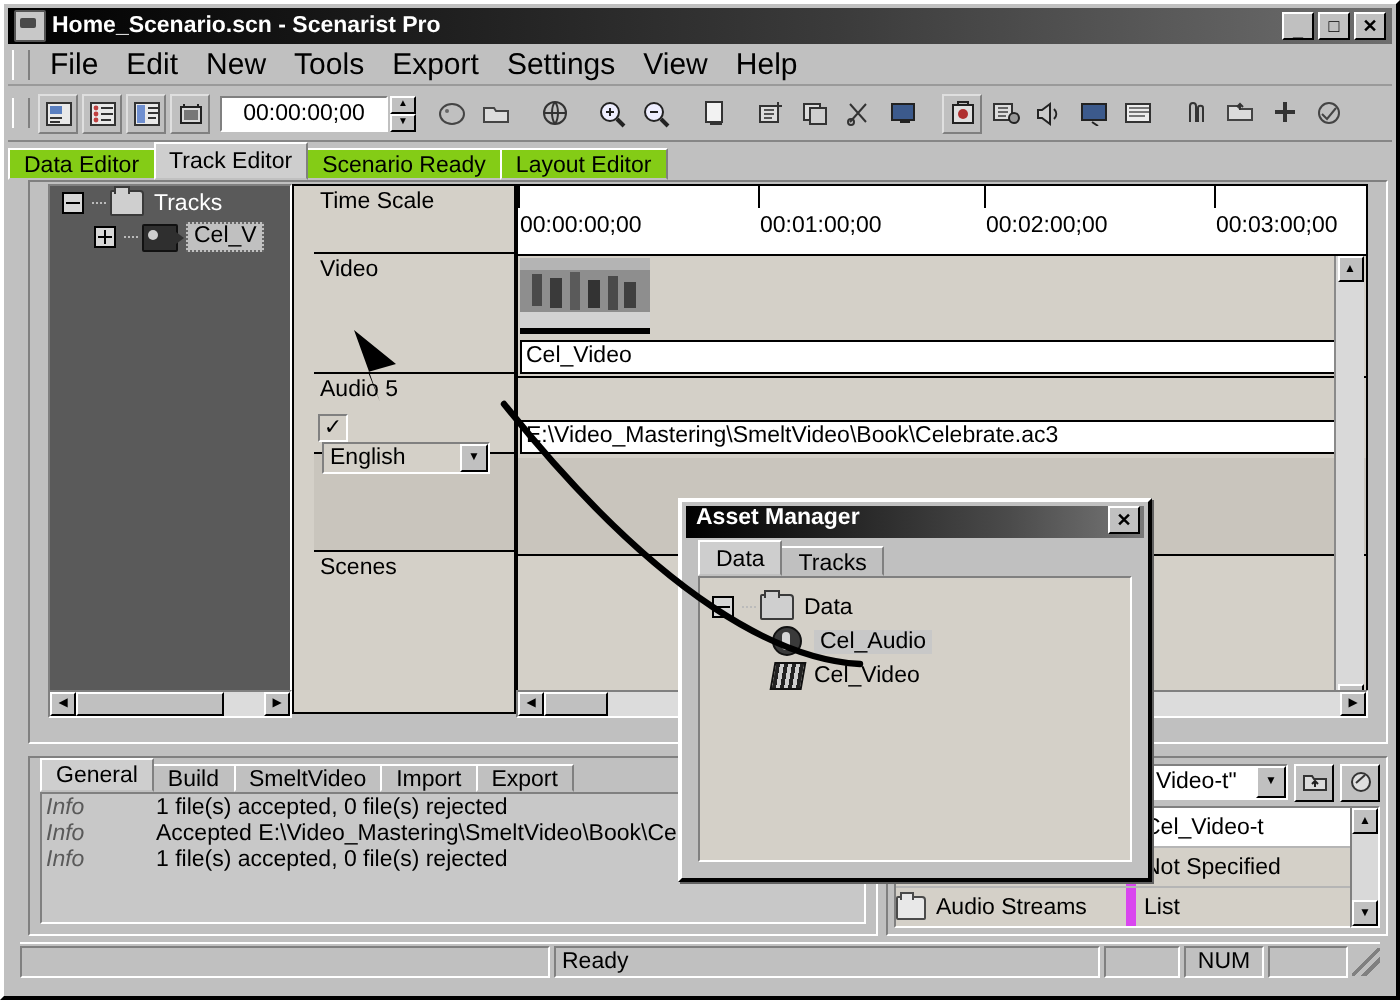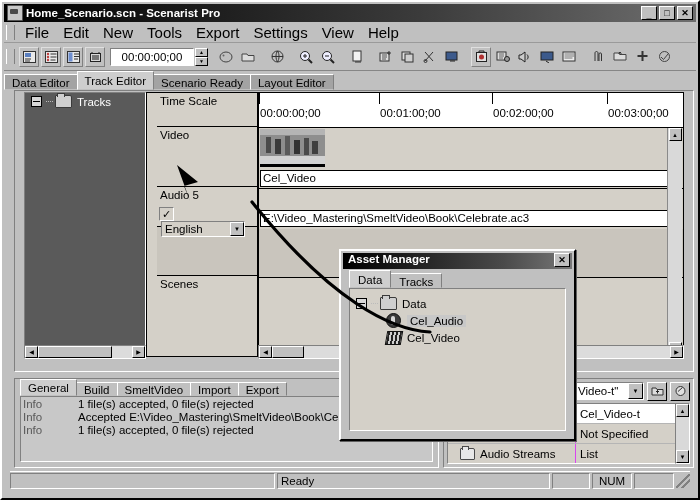--- a/index.html
+++ b/index.html
@@ -79,21 +79,21 @@
   .spin div{flex:1;background:#c0c0c0;border:1px solid;
     border-color:#ffffff #000000 #000000 #ffffff;box-sizing:border-box;
     display:flex;align-items:center;justify-content:center;font-size:5px;line-height:5px;}
   
   .edtabs{
     position:absolute;left:2px;top:69px;right:2px;height:19px;
     background:#c0c0c0;display:flex;align-items:flex-end;
   }
   .edtab{
     height:16px;padding:1px 7px 0 7px;margin-right:-1px;
-    background:#a3a3a3;
+    background:#84cc16;
     border:1px solid;border-color:#ffffff #808080 #c0c0c0 #ffffff;
     font-size:11.5px;line-height:15px;box-sizing:border-box;white-space:nowrap;
   }
   .edtab.active{
     height:19px;line-height:17px;font-weight:normal;
     border-bottom-color:#c0c0c0;z-index:3;position:relative;
     background:#cecece;padding-top:1px;
   }
   
   .client{
@@ -269,21 +269,21 @@
     background:#c0c0c0;border:1px solid;border-color:#ffffff #808080 #c0c0c0 #ffffff;
     box-sizing:border-box;white-space:nowrap;
   }
   .logtab.active{height:17px;line-height:15px;background:#cecece;position:relative;z-index:2;}
   .logbody{
     position:absolute;left:5px;top:17px;right:5px;bottom:5px;background:#c8c8c8;
     border:1px solid;border-color:#808080 #ffffff #ffffff #808080;
     box-sizing:border-box;overflow:hidden;padding:1px 0 0 2px;
   }
   .logrow{display:flex;font-size:11.5px;line-height:13px;white-space:nowrap;}
-  .logrow .lv{width:55px;flex:none;color:#5a5a5a;}
+  .logrow .lv{width:55px;flex:none;color:#5a5a5a;font-style:italic;}
   
   .proppane{
     position:absolute;left:437px;top:288px;right:0px;height:90px;
     background:#c0c0c0;border:1px solid;
     border-color:#808080 #ffffff #ffffff #808080;box-sizing:border-box;
   }
   .prop-top{position:absolute;left:130px;top:2px;right:3px;height:20px;display:flex;align-items:center;}
   .pcombo{
     flex:1;height:18px;display:flex;background:#ffffff;
     border:1px solid;border-color:#808080 #ffffff #ffffff #808080;box-sizing:border-box;
@@ -296,22 +296,22 @@
     width:20px;height:19px;margin-left:3px;flex:none;background:#c0c0c0;
     border:1px solid;border-color:#ffffff #000000 #000000 #ffffff;
     box-sizing:border-box;display:flex;align-items:center;justify-content:center;
   }
   .proplist{
     position:absolute;left:3px;top:24px;right:3px;bottom:3px;background:#ffffff;
     border:1px solid;border-color:#808080 #ffffff #ffffff #808080;
     box-sizing:border-box;overflow:hidden;
   }
   .prow{display:flex;height:19px;border-bottom:1px solid #b5b5b5;background:#d4d0c8;}
-  .prow .pk{width:115px;flex:none;display:flex;align-items:center;padding-left:12px;
-    font-size:11.5px;border-right:1px solid #d946ef;white-space:nowrap;overflow:hidden;text-align:right;}
+  .prow .pk{width:115px;flex:none;display:flex;align-items:center;padding-left:0;
+    font-size:11.5px;border-right:5px solid #d946ef;white-space:nowrap;overflow:hidden;text-align:right;}
   .prow .pv{flex:1;display:flex;align-items:center;padding-left:4px;font-size:11.5px;
     white-space:nowrap;overflow:hidden;}
   .prow.first .pv{background:#ffffff;}
   .prow .fold{
     width:13px;height:10px;flex:none;margin-right:5px;position:relative;
     background:#e8e8e8;border:1px solid #4a4a4a;border-radius:1px 2px 1px 1px;
   }
   .prow .fold:before{content:"";position:absolute;left:1px;top:-3px;width:5px;height:3px;background:#e8e8e8;border:1px solid #4a4a4a;border-bottom:none;}
   .pvscroll{
     position:absolute;right:3px;top:24px;width:15px;bottom:3px;
@@ -545,20 +545,26 @@
   <div class="client">
 
     <div class="trackwin">
 
       <div class="treepane">
         <div class="tree-row">
           <div class="expander"></div>
           <div class="dotline"></div>
           <div class="folder-ic"></div>
           <span>Tracks</span>
+        </div>
+        <div class="tree-row indent">
+          <div class="expander plus"></div>
+          <div class="dotline"></div>
+          <div class="cam-ic"></div>
+          <span class="tree-sel">Cel_V</span>
         </div>
       </div>
 
       <div class="hscroll">
         <div class="sb-btn">◀</div>
         <div class="sb-thumb" style="width:74px"></div>
         <div class="sb-track"></div>
         <div class="sb-btn">▶</div>
       </div>
 

